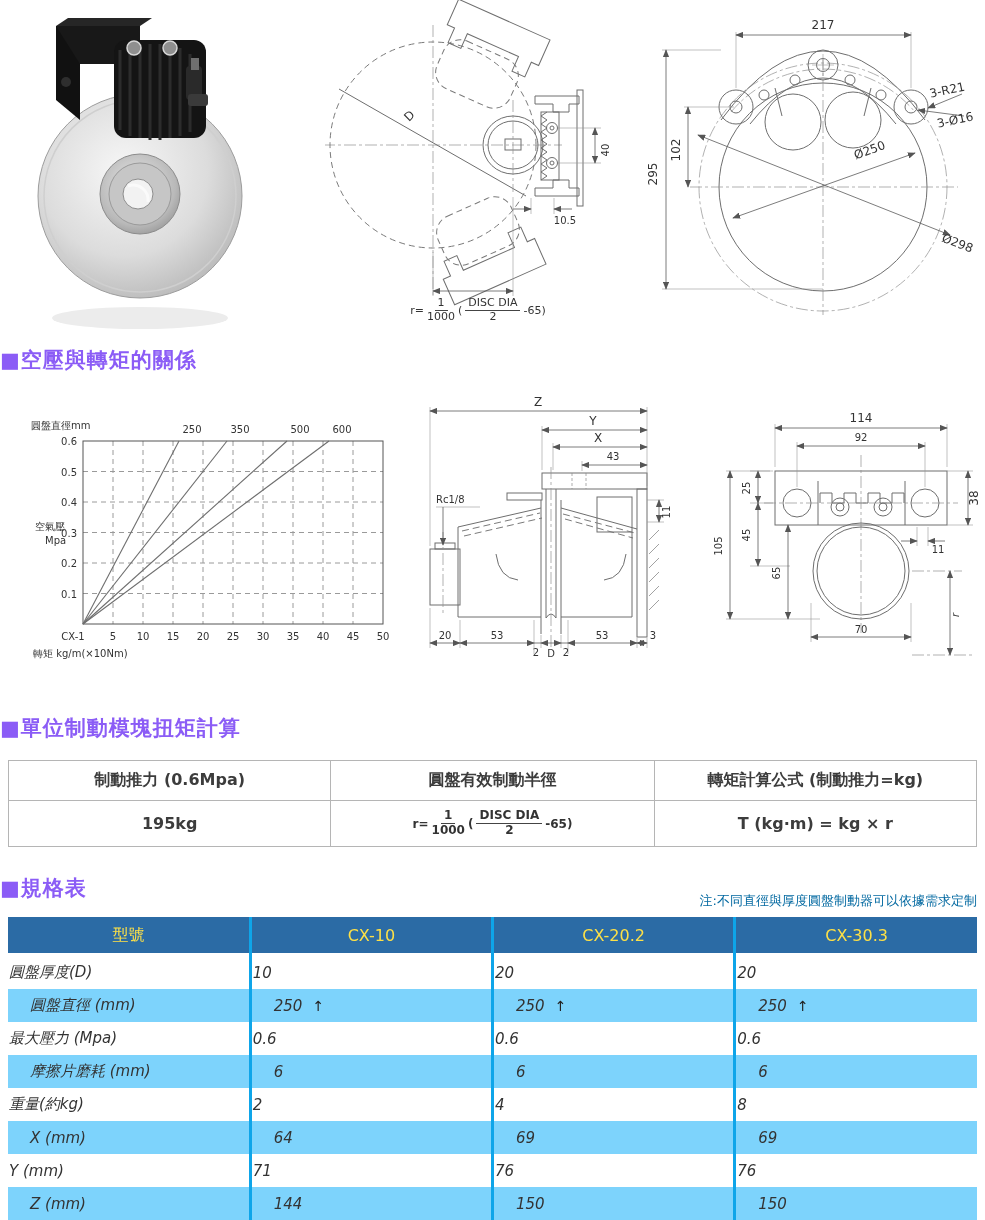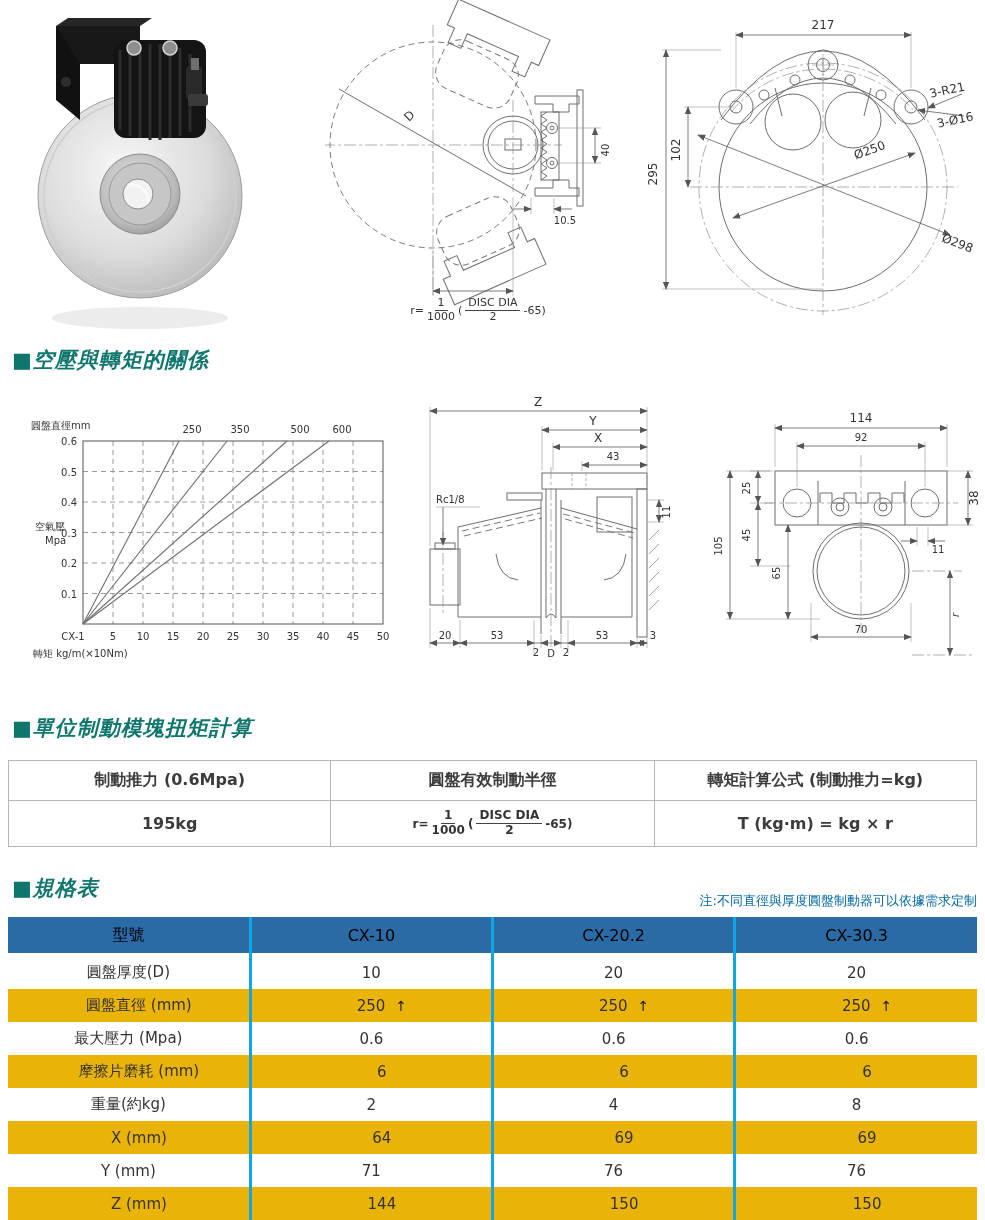--- a/index.html
+++ b/index.html
@@ -3,21 +3,21 @@
 <meta charset="utf-8">
 <title>CX Disc Brake Datasheet</title>
 <style>
   html,body{margin:0;padding:0;}
   body{
     width:985px;height:1220px;position:relative;background:#ffffff;
     font-family:"DejaVu Sans","Liberation Sans",sans-serif;color:#333;overflow:hidden;
   }
   .abs{position:absolute;}
   .sec-title{
-    position:absolute;left:12px;font-size:21px;font-weight:bold;color:#0f766e;letter-spacing:1px;font-style:italic;
+    position:absolute;left:0;font-size:21px;font-weight:bold;color:#8b5cf6;letter-spacing:1px;
   }
   
   svg text{font-size:10px;fill:#333;font-family:"DejaVu Sans","Liberation Sans",sans-serif;}
   svg .big{font-size:12px;}
   .ln{stroke:#6e6e6e;stroke-width:1;fill:none;}
   .thin{stroke:#979797;stroke-width:.6;fill:none;}
   .dim{stroke:#5a5a5a;stroke-width:.8;fill:none;}
   .cl{stroke:#8f8f8f;stroke-width:.7;fill:none;stroke-dasharray:12 3 3 3;}
   .dash{stroke:#7a7a7a;stroke-width:1;fill:none;stroke-dasharray:6 4;}
   .dash2{stroke:#7a7a7a;stroke-width:1;fill:none;stroke-dasharray:7 4;}
@@ -36,25 +36,25 @@
     border:1px solid #b5b5b5;text-align:center;font-weight:bold;font-size:16px;color:#3c3c3c;
   }
   table.torque th{height:37px;}
   table.torque td{height:43px;}
   
   .spec-note{position:absolute;right:8px;top:892px;font-size:13px;color:#0369a1;}
   table.spec{
     position:absolute;left:8px;top:917px;width:969px;border-collapse:collapse;table-layout:fixed;
   }
   table.spec th{
-    background:#2b6ba5;color:#000000;font-size:16px;font-weight:normal;height:34px;text-align:center;
+    background:#2b6ba5;color:#fde047;font-size:16px;font-weight:normal;height:34px;text-align:center;
   }
-  table.spec td{height:31px;text-align:center;font-size:15px;color:#333;}
+  table.spec td{height:31px;font-size:15px;color:#333;font-style:italic;}
   table.spec th + th, table.spec td + td{border-left:3px solid #0ea5e9;}
-  table.spec tr.alt td{background:#eab308;padding-left:22px;}
+  table.spec tr.alt td{background:#7dd3fc;padding-left:22px;}
   table.spec thead tr{border-bottom:3px solid #fff;}
   .up-arrow{font-size:14px;margin-left:10px;color:#222;}
 </style>
 </head>
 <body>
 
 <svg width="0" height="0" style="position:absolute">
   <defs>
     <marker id="arr" markerWidth="10" markerHeight="8" refX="9" refY="4" orient="auto-start-reverse">
       <path d="M0,0 L10,4 L0,8 Z" fill="#555"></path>

